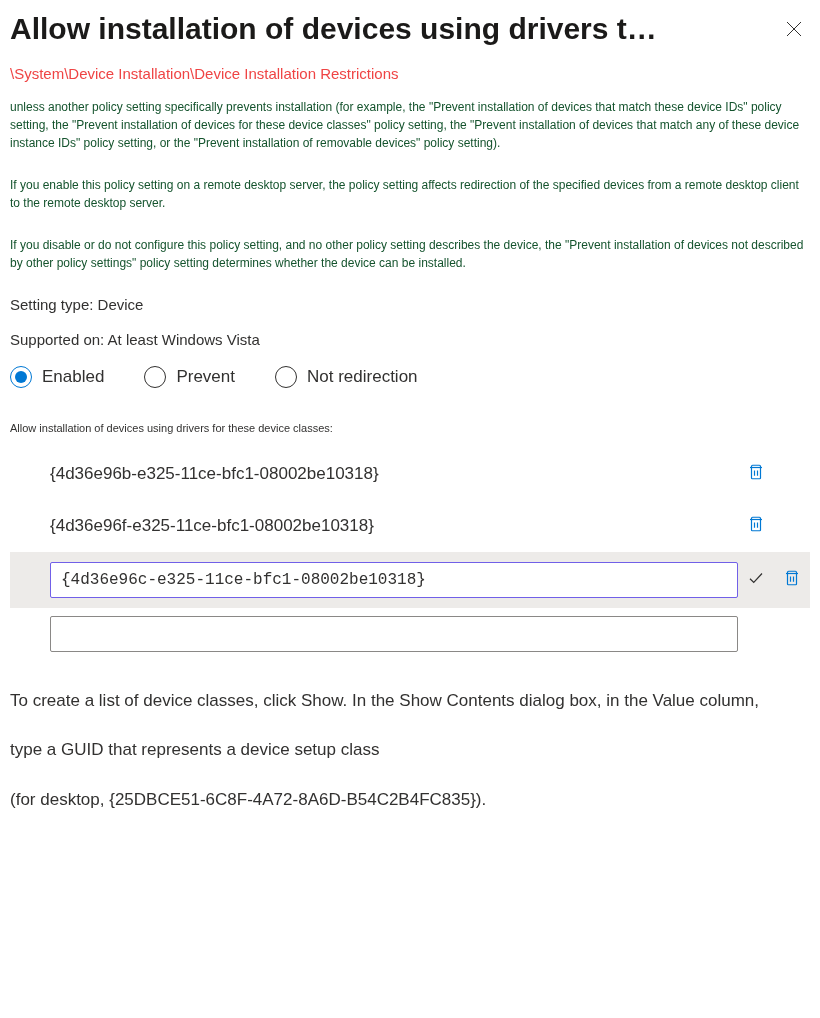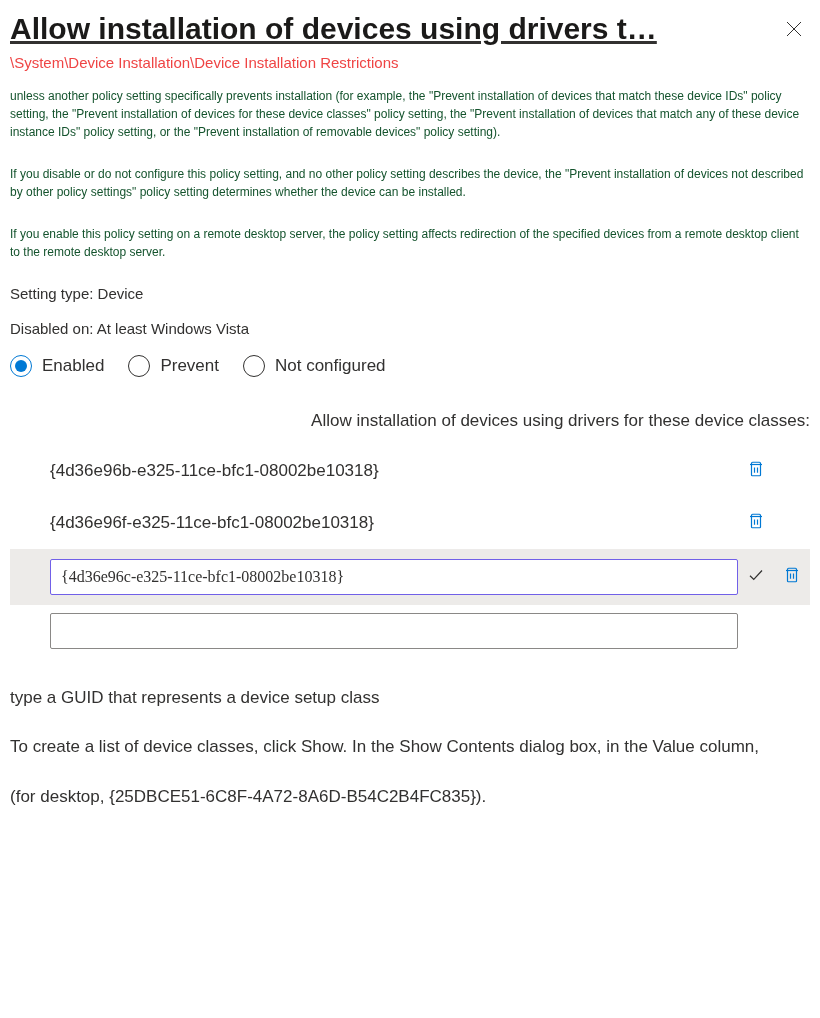--- a/index.html
+++ b/index.html
@@ -12,22 +12,21 @@
       font-size: 16px;
       color: #323130;
       background: #fff;
       width: 820px;
       padding: 10px 10px 20px 10px;
     }
     .header-row {
       display: flex;
       align-items: flex-start;
       justify-content: flex-end;
-      margin-bottom: 6px;
-      text-decoration: underline;
+      margin-bottom: 17px;
     }
     .title {
       font-size: 30px;
       font-weight: 600;
       color: #1b1a19;
       line-height: 1.25;
       white-space: nowrap;
       overflow: hidden;
       text-overflow: ellipsis;
       flex: 1;
@@ -61,21 +60,21 @@
       margin-bottom: 24px;
       color: #14532d;
     }
     .meta-line {
       font-size: 15px;
       margin-bottom: 18px;
     }
     .radio-group {
       display: flex;
       align-items: center;
-      gap: 24px;
+      gap: 40px;
       margin-bottom: 34px;
     }
     .radio-item {
       display: flex;
       align-items: center;
       gap: 10px;
       cursor: pointer;
     }
     .radio-circle {
       width: 22px;
@@ -96,23 +95,22 @@
       border-radius: 50%;
       display: none;
     }
     .radio-item.selected .radio-dot {
       display: block;
     }
     .radio-label {
       font-size: 17px;
     }
     .section-label {
-      font-size: 17px;
+      font-size: 11px;
       margin-bottom: 14px;
-      text-align: right;
     }
     .list-container {
       display: flex;
       flex-direction: column;
       margin-bottom: 28px;
     }
     .list-row {
       display: flex;
       align-items: center;
       padding: 8px 0 8px 40px;
@@ -127,21 +125,21 @@
       flex: 1;
       font-size: 17px;
     }
     .list-input {
       flex: 1;
       height: 36px;
       border: 1px solid #7160e8;
       border-radius: 2px;
       padding: 0 10px;
       font-size: 16px;
-      font-family: Liberation Serif, serif;
+      font-family: Liberation Mono, monospace;
       color: #323130;
       outline: none;
     }
     .list-input.empty {
       border: 1px solid #8a8886;
     }
     .icon-btn {
       background: none;
       border: none;
       cursor: pointer;
@@ -184,41 +182,41 @@
         <line x1="15" y1="1" x2="1" y2="15"></line>
       </svg>
     </span>
   </button>
 </div>
 
 <div class="breadcrumb">\System\Device Installation\Device Installation Restrictions</div>
 
 <div class="description">
   <p>unless another policy setting specifically prevents installation (for example, the "Prevent installation of devices that match these device IDs" policy setting, the "Prevent installation of devices for these device classes" policy setting, the "Prevent installation of devices that match any of these device instance IDs" policy setting, or the "Prevent installation of removable devices" policy setting).</p>
+  <p>If you enable this policy setting on a remote desktop server, the policy setting affects redirection of the specified devices from a remote desktop client to the remote desktop server.</p>
   <p>If you disable or do not configure this policy setting, and no other policy setting describes the device, the "Prevent installation of devices not described by other policy settings" policy setting determines whether the device can be installed.</p>
-  <p>If you enable this policy setting on a remote desktop server, the policy setting affects redirection of the specified devices from a remote desktop client to the remote desktop server.</p>
 </div>
 
 <div class="meta-line">Setting type: Device</div>
-<div class="meta-line">Disabled on: At least Windows Vista</div>
+<div class="meta-line">Supported on: At least Windows Vista</div>
 
 <div class="radio-group">
   <div class="radio-item selected">
     <span class="radio-circle">
         <span class="radio-dot"></span>
       </span>
     <span class="radio-label">Enabled</span>
   </div>
   <div class="radio-item">
     <span class="radio-circle"></span>
     <span class="radio-label">Prevent</span>
   </div>
   <div class="radio-item">
     <span class="radio-circle"></span>
-    <span class="radio-label">Not configured</span>
+    <span class="radio-label">Not redirection</span>
   </div>
 </div>
 
 <div class="section-label">Allow installation of devices using drivers for these device classes:</div>
 
 <div class="list-container">
   <div class="list-row">
     <span class="list-text">{4d36e96b-e325-11ce-bfc1-08002be10318}</span>
     <button class="icon-btn trash-icon">
       <span>
@@ -270,16 +268,16 @@
     </button>
   </div>
   <div class="list-row">
     <input class="list-input empty" type="text" value="" style="">
     <span class="spacer"></span>
     <span class="spacer"></span>
   </div>
 </div>
 
 <div class="help-text">
+  <p>To create a list of device classes, click Show. In the Show Contents dialog box, in the Value column,</p>
   <p>type a GUID that represents a device setup class</p>
-  <p>To create a list of device classes, click Show. In the Show Contents dialog box, in the Value column,</p>
   <p>(for desktop, {25DBCE51-6C8F-4A72-8A6D-B54C2B4FC835}).</p>
 </div>
 
 </body></html>

